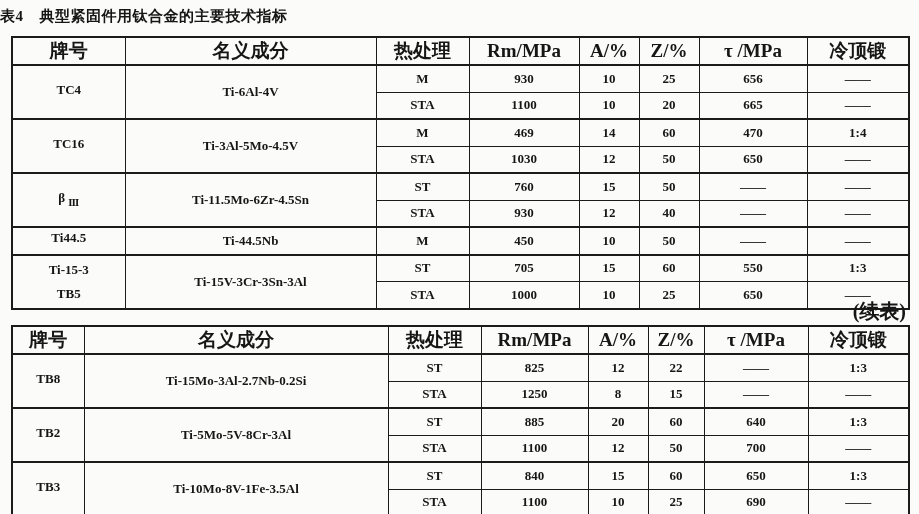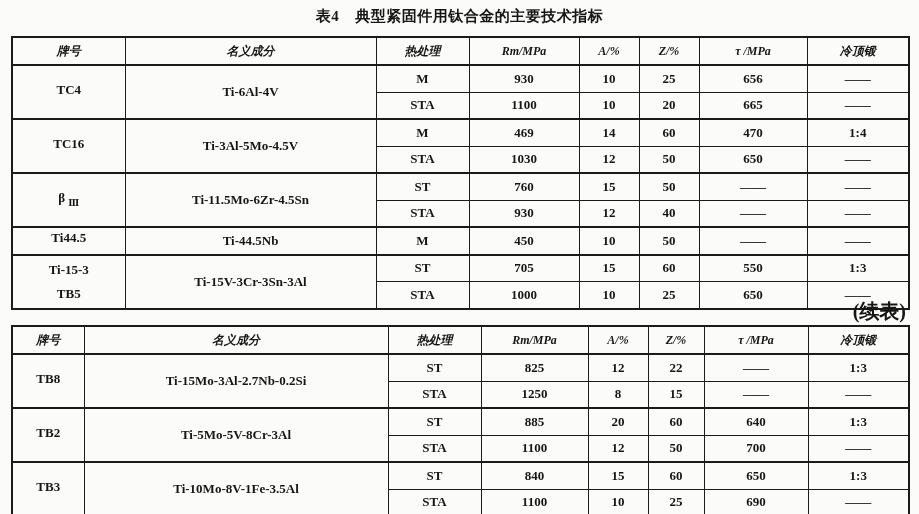--- a/index.html
+++ b/index.html
@@ -5,38 +5,38 @@
   html,body{margin:0;padding:0;}
   body{
     width:919px;height:514px;
     background:#fbfbf9;
     font-family:"Liberation Serif","DejaVu Serif",serif;
     color:#161616;
   }
   .page{position:relative;width:919px;height:514px;overflow:hidden;}
   .title{
     position:absolute;top:7px;left:0;width:100%;
-    text-align:center;font-weight:bold;font-size:15px;
+    font-weight:bold;font-size:15px;
     letter-spacing:0.5px;
   }
   .title .pfx{margin-right:16px;}
   table{
     position:absolute;left:11px;width:897px;
     border-collapse:collapse;table-layout:fixed;
     border:2px solid #1b1b1b;
   }
   .t1{top:36px;}
   .t2{top:325px;}
   th,td{
     border:1px solid #1b1b1b;
     text-align:center;vertical-align:middle;
     padding:0 2px;font-size:13px;font-weight:bold;
     overflow:hidden;white-space:nowrap;
   }
-  th{height:26px;font-size:12px;border-bottom:2px solid #1b1b1b;font-style:italic;}
+  th{height:26px;font-size:19px;border-bottom:2px solid #1b1b1b;}
   td{height:25.5px;}
   tr.gs > td{border-top:2px solid #1b1b1b;}
   td.grade{line-height:19px;}
   .gsub{font-size:9px;}
   .g2:empty{display:none;}
   .continued{
     position:absolute;top:298px;right:13px;
     font-size:20px;font-weight:bold;
   }
 </style>

